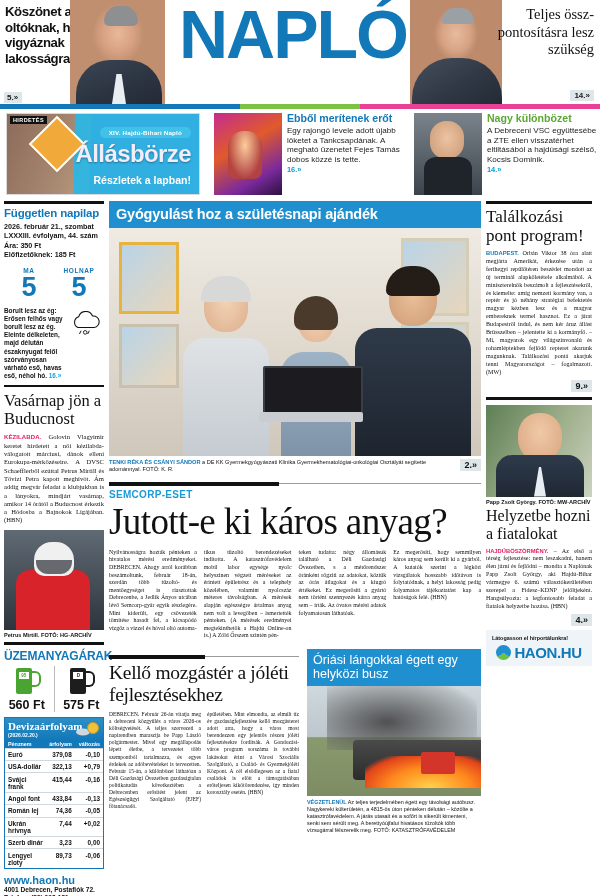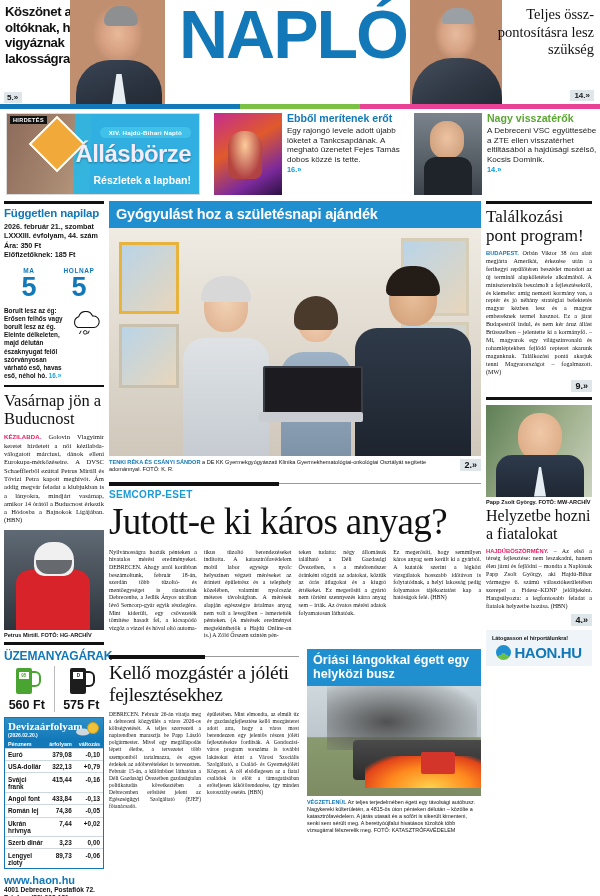--- a/index.html
+++ b/index.html
@@ -214,21 +214,21 @@
 
   .bot-wrap{display:flex;gap:8px;margin-top:6px;}
   .bot-left{width:190px;flex:none;}
   .bot-right{flex:1;}
   .bighead2{font-family:"Liberation Serif",serif;font-size:19.5px;line-height:22px;margin:3px 0 5px;letter-spacing:-.3px;}
   .cols2{display:flex;gap:6px;}
   .cols2 .c{flex:1;font-size:5.5px;line-height:7.1px;text-align:justify;font-family:"Liberation Serif",serif;}
   .cols2 .c p{margin:0 0 3px;text-indent:5px;}
   .cols2 .c p.first{text-indent:0;}
 
-  .busbanner{background:#1f8fcf;color:#fff;font-weight:bold;font-size:12.6px;padding:4px 6px 5px;}
+  .busbanner{background:#1f8fcf;color:#fff;font-weight:normal;font-size:12.6px;padding:4px 6px 5px;}
   .busphoto{height:110px;position:relative;overflow:hidden;background:linear-gradient(#cfd8dd 0%,#bcc6cc 46%,#8a9a6f 47%,#7d8c63 100%);}
   .smoke{position:absolute;left:20px;top:-6px;width:150px;height:70px;background:radial-gradient(ellipse at 40% 60%,rgba(70,70,70,.92),rgba(120,120,120,.25) 70%,transparent 80%);}
   .bus{position:absolute;left:46px;bottom:16px;width:150px;height:40px;background:linear-gradient(#4a4a4a,#2c2c2c);border-radius:4px;}
   .flames{position:absolute;left:58px;bottom:8px;width:130px;height:32px;background:radial-gradient(ellipse at 50% 100%,#ffd34d,#ff8a1e 45%,#e2431a 75%,transparent 85%);}
   .firetruck{position:absolute;right:26px;bottom:22px;width:34px;height:22px;background:#d3352b;border-radius:2px;}
   .bus-cap{display:flex;gap:4px;align-items:flex-start;padding-top:3px;}
   .bus-cap .t{flex:1;font-size:5.4px;line-height:7px;}
   .bus-cap .t b{color:#1278b8;}
 
   
@@ -306,21 +306,21 @@
       <div class="pi-body">
         <div class="pi-title" style="color:#1278b8">Ebből merítenek erőt</div>
         <div class="pi-text">Egy rajongó levele adott újabb löketet a Tankcsapdának. A megható üzenetet Fejes Tamás dobos közzé is tette.</div>
         <div class="pi-text" style="margin-top:1px"><b>16.»</b></div>
       </div>
     </div>
 
     <div class="promo-item">
       <div class="pi-photo ph-athlete"></div>
       <div class="pi-body">
-        <div class="pi-title" style="color:#5aa832">Nagy visszatérők</div>
+        <div class="pi-title" style="color:#5aa832">Nagy különbözet</div>
         <div class="pi-text">A Debreceni VSC együttesébe a ZTE ellen visszatérhet eltiltásából a hajdúsági szélső, Kocsis Dominik.</div>
         <div class="pi-text" style="margin-top:1px"><b>14.»</b></div>
       </div>
     </div>
   </div>
 
   <div class="main">
 
     <div class="col-left">
       <div class="rule-thick"></div>

